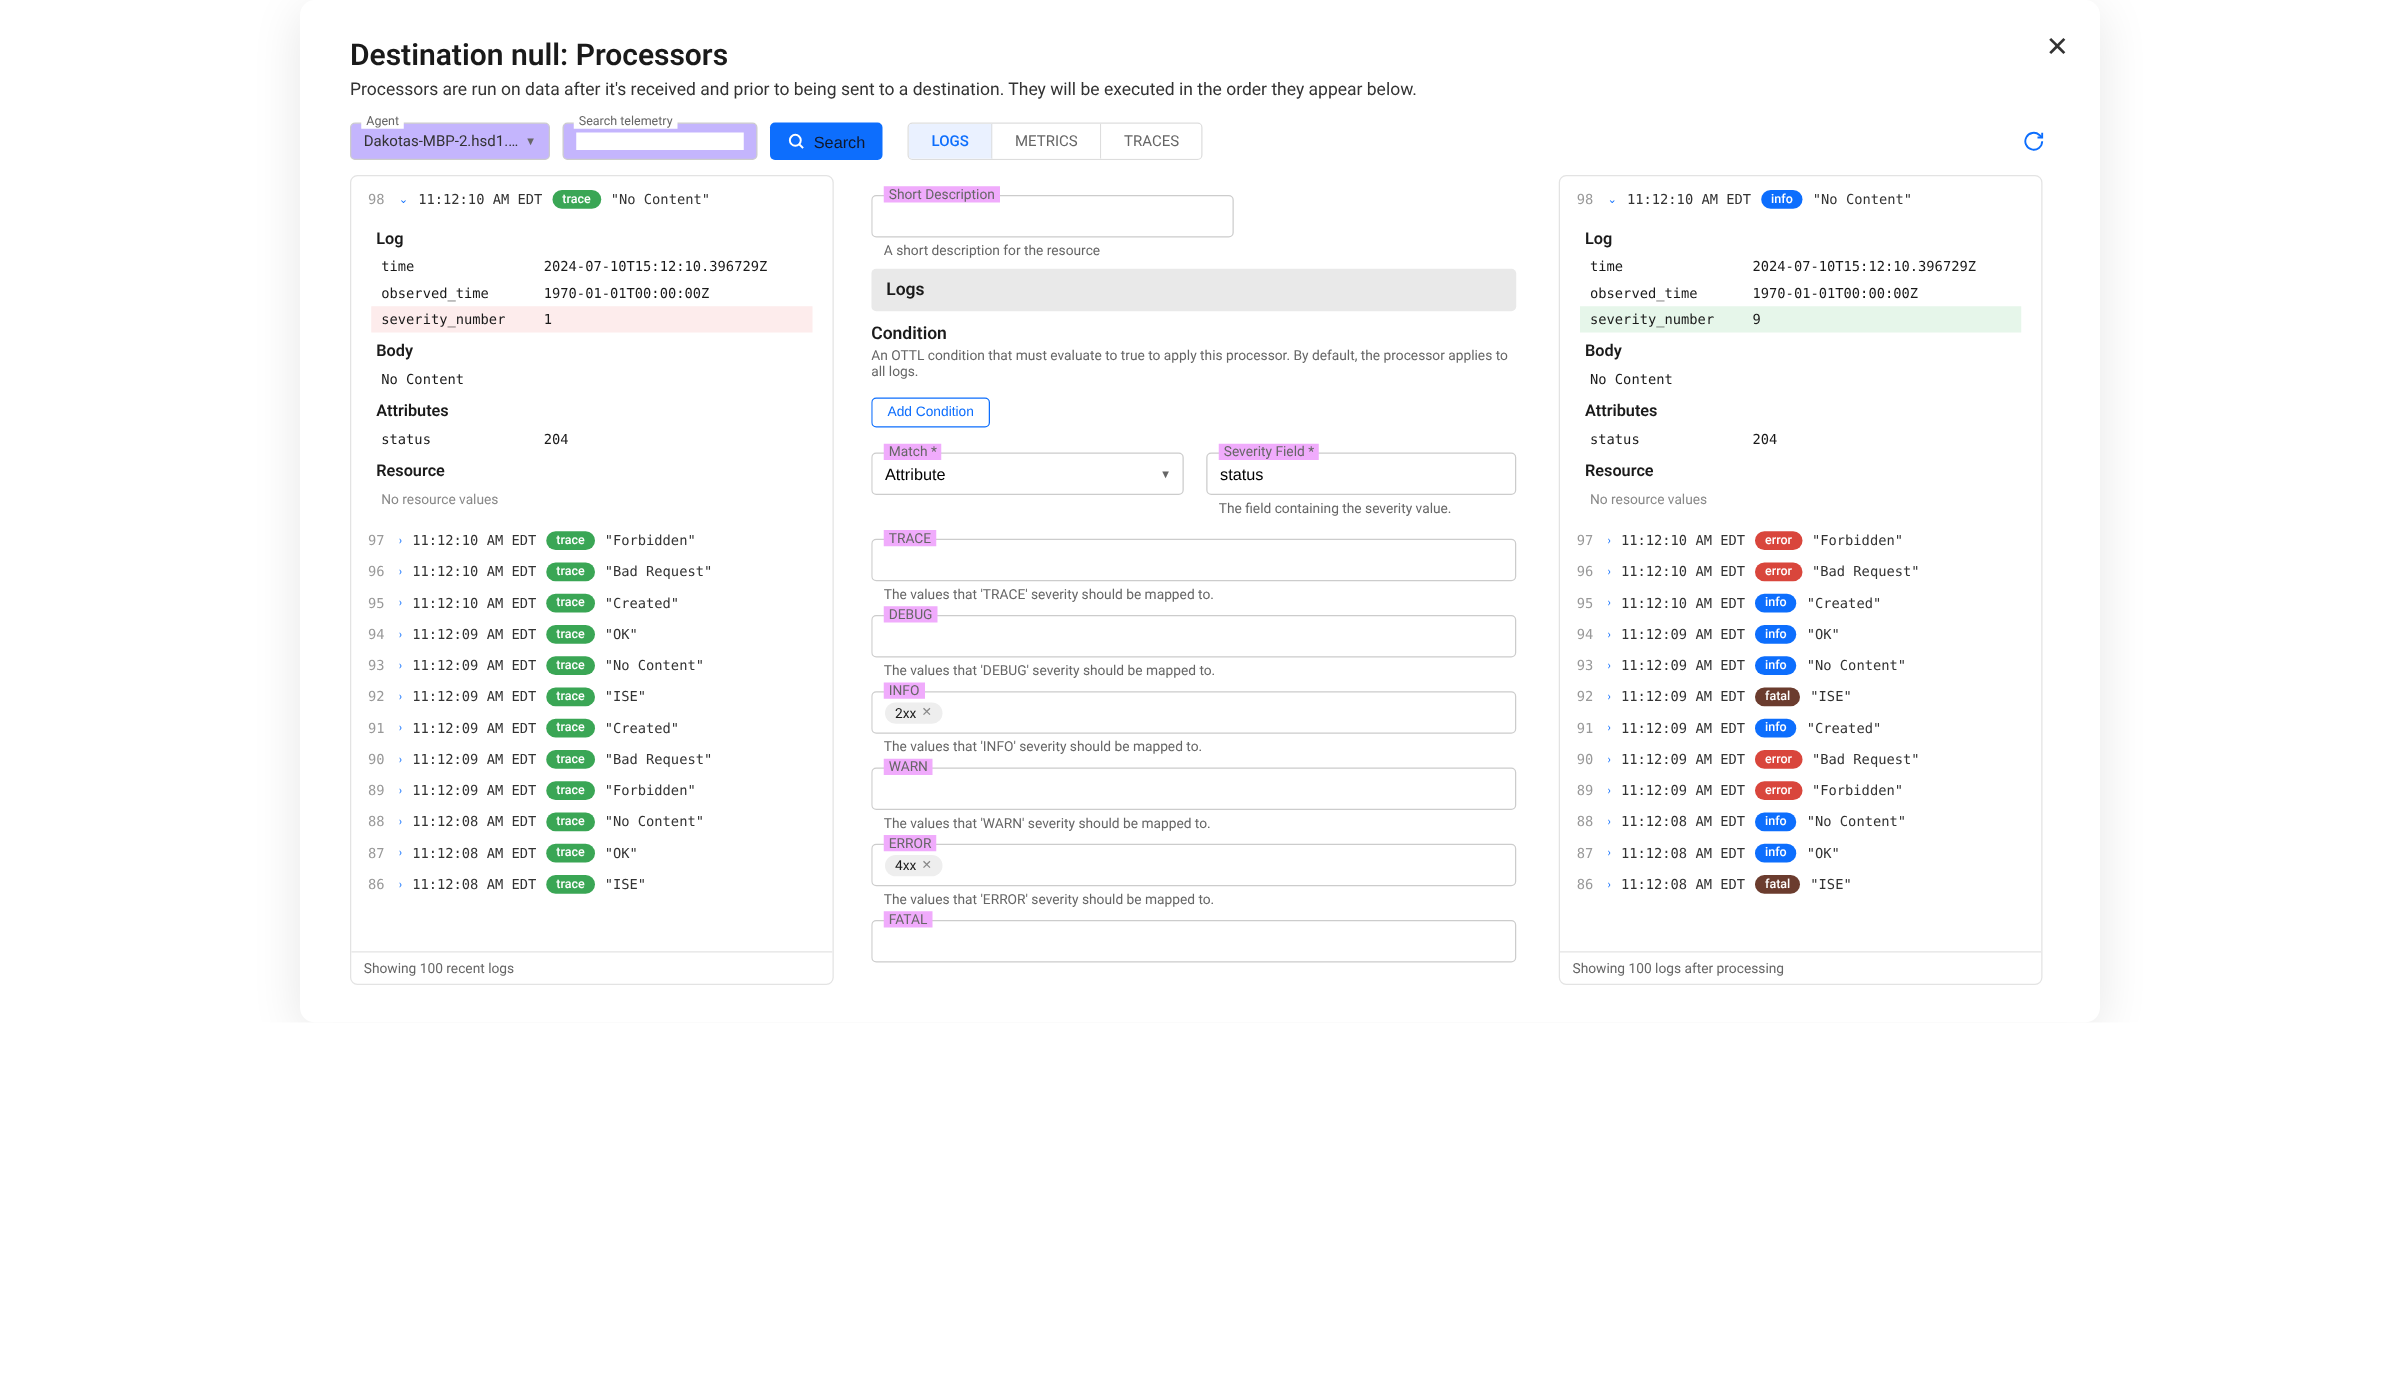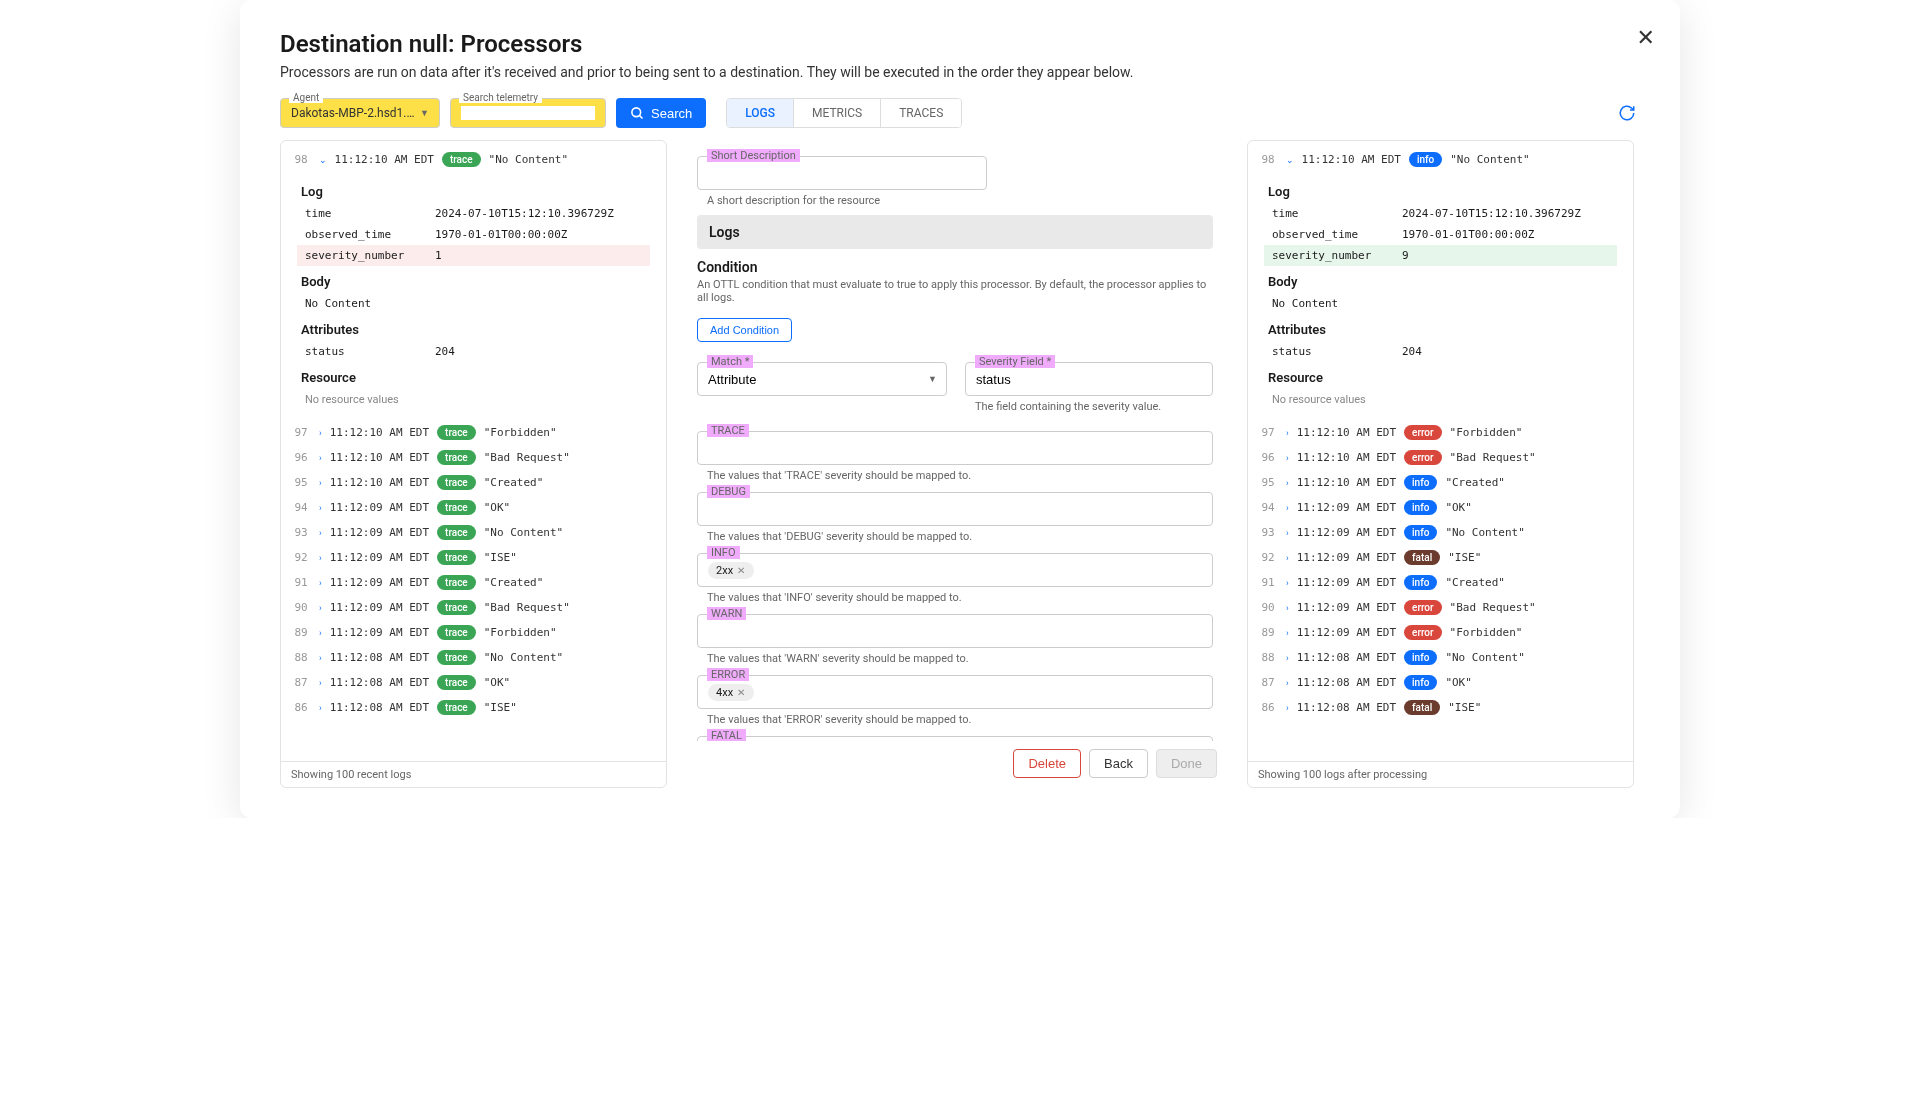--- a/index.html
+++ b/index.html
@@ -2,27 +2,27 @@
 <html><head>
 <meta charset="utf-8">
 <style>
 * { box-sizing: border-box; margin: 0; padding: 0; }
 body { font-family: -apple-system, BlinkMacSystemFont, "Segoe UI", Roboto, sans-serif; background: #fff; color: #1a1a1a; font-size: 13px; }
 .page-wrap { width: 1440px; margin: 0 auto; padding: 30px 40px; position: relative; border-radius: 12px; box-shadow: 0 8px 40px rgba(0,0,0,0.1); }
 .close-btn { position: absolute; top: 25px; right: 25px; font-size: 22px; cursor: pointer; color: #333; background: none; border: none; }
 .header h1 { font-size: 24px; font-weight: 600; margin-bottom: 6px; }
 .header p { font-size: 14px; color: #333; }
 .toolbar { display: flex; align-items: center; gap: 10px; margin-top: 18px; }
-.agent-field, .search-field { border: 1px solid #ccc; border-radius: 4px; height: 30px; padding: 0 10px; display: flex; align-items: center; position: relative; background: #fde047; }
+.agent-field, .search-field { border: 1px solid #ccc; border-radius: 4px; height: 30px; padding: 0 10px; display: flex; align-items: center; position: relative; background: #c4b5fd; }
 .agent-field { width: 160px; }
 .search-field { width: 156px; }
 .float-label { position: absolute; top: -7px; left: 8px; background: #fff; padding: 0 4px; font-size: 10px; color: #666; }
 .agent-val { font-size: 12px; color: #333; white-space: nowrap; overflow: hidden; text-overflow: ellipsis; flex: 1; }
 .dd-caret { font-size: 9px; color: #666; margin-left: 4px; }
-.search-btn { height: 30px; padding: 0 14px; background: #0d6efd; color: #ffffff; border: none; border-radius: 4px; font-size: 13px; font-weight: 500; cursor: pointer; display: flex; align-items: center; gap: 6px; }
+.search-btn { height: 30px; padding: 0 14px; background: #0d6efd; color: #0f172a; border: none; border-radius: 4px; font-size: 13px; font-weight: 500; cursor: pointer; display: flex; align-items: center; gap: 6px; }
 .tabs { display: flex; margin-left: 10px; border: 1px solid #ddd; border-radius: 4px; overflow: hidden; }
 .tab { padding: 7px 18px; font-size: 12px; color: #666; cursor: pointer; border-right: 1px solid #ddd; background: #fff; }
 .tab:last-child { border-right: none; }
 .tab.active { background: #eaf1ff; color: #0d6efd; font-weight: 500; }
 .refresh-btn { margin-left: auto; color: #0d6efd; font-size: 16px; cursor: pointer; background: none; border: none; padding: 4px; }
 .content { display: grid; grid-template-columns: 387px 540px 387px; gap: 20px; margin-top: 12px; }
 .panel { border: 1px solid #e3e3e3; border-radius: 6px; height: 648px; display: flex; flex-direction: column; overflow: hidden; position: relative; }
 .panel-body { flex: 1; overflow-y: auto; padding: 6px 6px 0 6px; }
 .panel-body::-webkit-scrollbar { width: 6px; }
 .panel-body::-webkit-scrollbar-thumb { background: #ccc; border-radius: 3px; }
@@ -295,25 +295,20 @@
                 <span class="chip">4xx<span class="x">✕</span></span>
               </div>
     </div>
     <div class="help">The values that 'ERROR' severity should be mapped to.</div>
     <div class="form-field">
       <span class="label">FATAL</span>
       <div class="chip-input"></div>
     </div>
     </div>
       </div>
-      <div class="bottom-buttons">
-        <button class="btn delete">Delete</button>
-        <button class="btn back">Back</button>
-        <button class="btn done">Done</button>
-      </div>
     </div>
 
     <div class="panel">
       <div class="panel-body" id="right-body">
     <div class="log-row">
       <span class="log-num">98</span>
       <span class="caret">⌄</span>
       <span class="log-time">11:12:10 AM EDT</span>
       <span class="badge info">info</span>
       <span class="log-msg">"No Content"</span>

